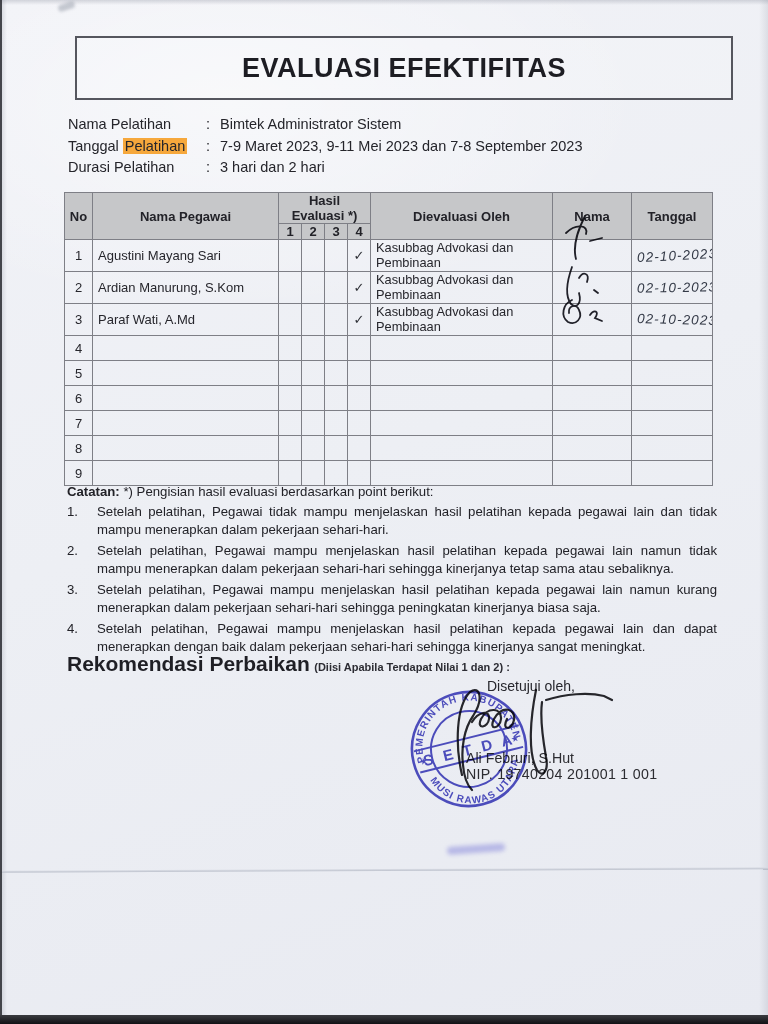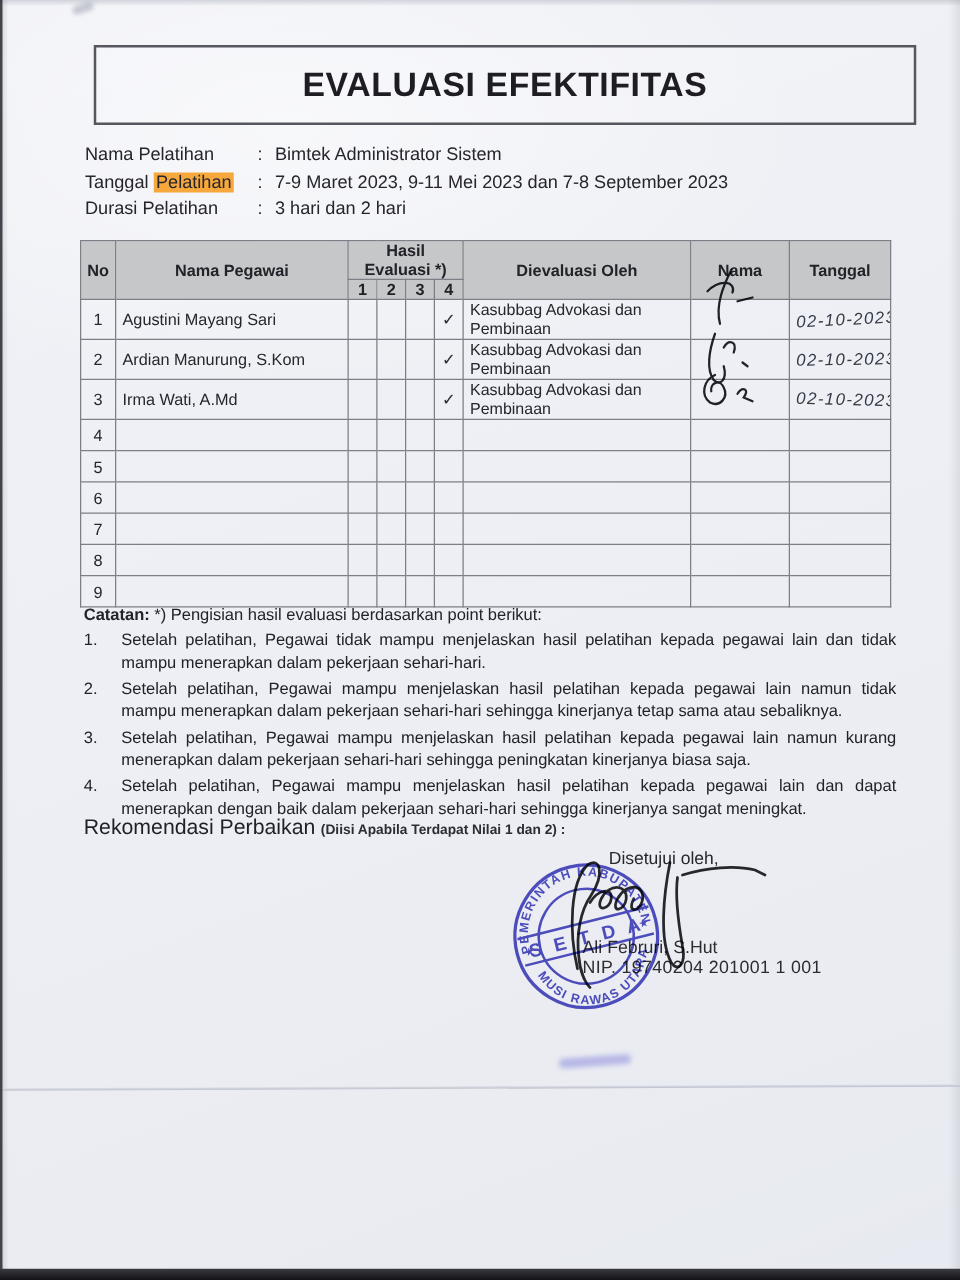--- a/index.html
+++ b/index.html
@@ -41,21 +41,21 @@
   .hw{font-style:italic; font-size:13.5px; letter-spacing:1.1px; color:#343a47; display:inline-block; white-space:nowrap;}
   .hw-a{transform:rotate(-3deg);} .hw-b{transform:rotate(-1deg);} .hw-c{transform:rotate(1.5deg);}
 
   .notes{position:absolute; left:67px; top:483px; width:650px; font-size:13.2px; line-height:18px; color:#222228;}
   .notes .heading{margin-bottom:2px;}
   .notes .item{display:flex; margin-bottom:3px;}
   .notes .num{width:30px; flex:0 0 30px;}
   .notes .txt{flex:1; text-align:justify;}
 
   .recommend{position:absolute; left:67px; top:652px; color:#1f1f25;}
-  .recommend .big{font-weight:normal; font-size:17px;}
+  .recommend .big{font-weight:bold; font-size:21px;}
   .recommend .small{font-size:11px; font-weight:bold; color:#2c2c33;}
 
   .approve-label{position:absolute; left:487px; top:678px; font-size:14px; color:#26262c;}
   .approve-name{position:absolute; left:466px; top:750px; font-size:14.2px; color:#2c2c31;}
   .approve-nip{position:absolute; left:466px; top:766px; font-size:14.2px; letter-spacing:.3px; color:#2c2c31;}
 
   .stamp-svg{position:absolute; left:398px; top:678px; mix-blend-mode:multiply; opacity:.92;}
   .sign-svg{position:absolute; left:430px; top:682px; mix-blend-mode:multiply;}
   .paraf-svg{position:absolute; left:545px; top:212px; mix-blend-mode:multiply;}
   .ink-smudge{position:absolute; left:447px; top:845px; width:58px; height:8px; background:#5a5ad0; opacity:.35; filter:blur(2px); transform:rotate(-4deg); border-radius:4px;}
@@ -132,21 +132,21 @@
       <td class="c-ev"></td>
       <td class="c-ev"></td>
       <td class="c-ev"></td>
       <td class="c-ev">✓</td>
       <td class="c-oleh">Kasubbag Advokasi dan Pembinaan</td>
       <td></td>
       <td class="c-tgl"><span class="hw hw-b">02-10-2023</span></td>
     </tr>
     <tr class="rdata">
       <td class="c-no">3</td>
-      <td>Irma Wati, A.Md</td>
+      <td>Paraf Wati, A.Md</td>
       <td class="c-ev"></td>
       <td class="c-ev"></td>
       <td class="c-ev"></td>
       <td class="c-ev">✓</td>
       <td class="c-oleh">Kasubbag Advokasi dan Pembinaan</td>
       <td></td>
       <td class="c-tgl"><span class="hw hw-c">02-10-2023</span></td>
     </tr>
     <tr class="rempty">
       <td class="c-no">4</td>

